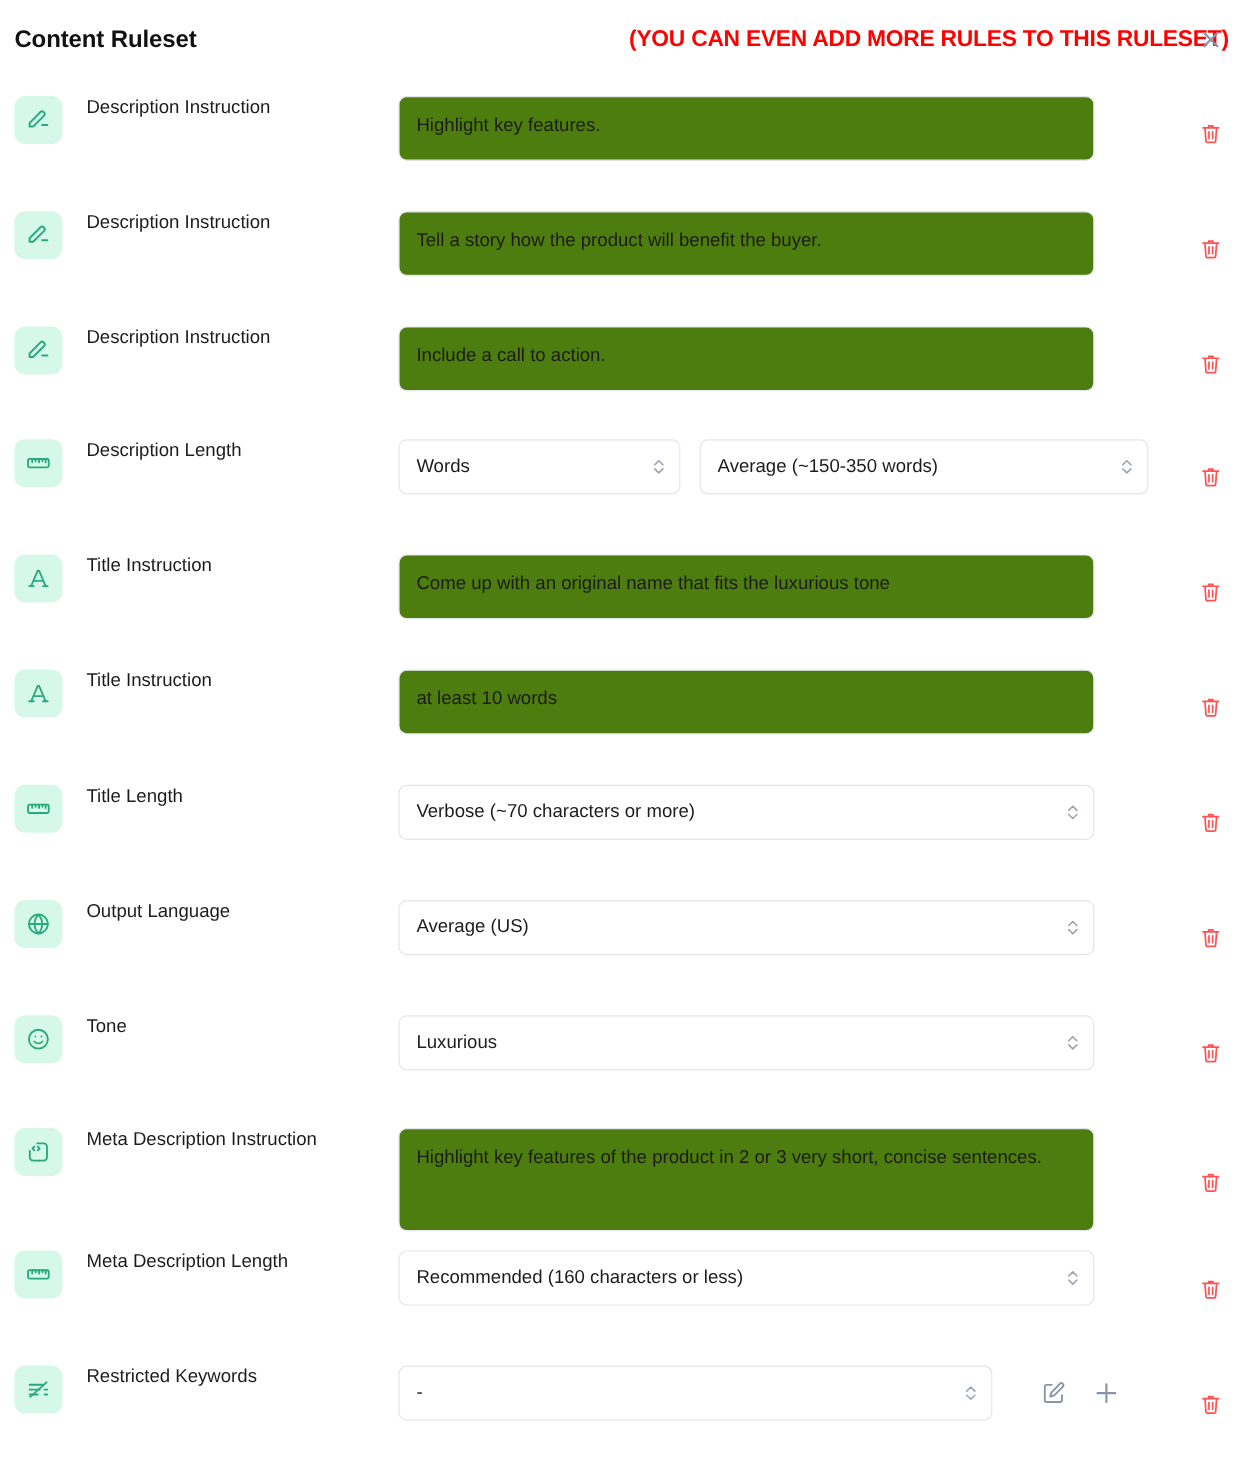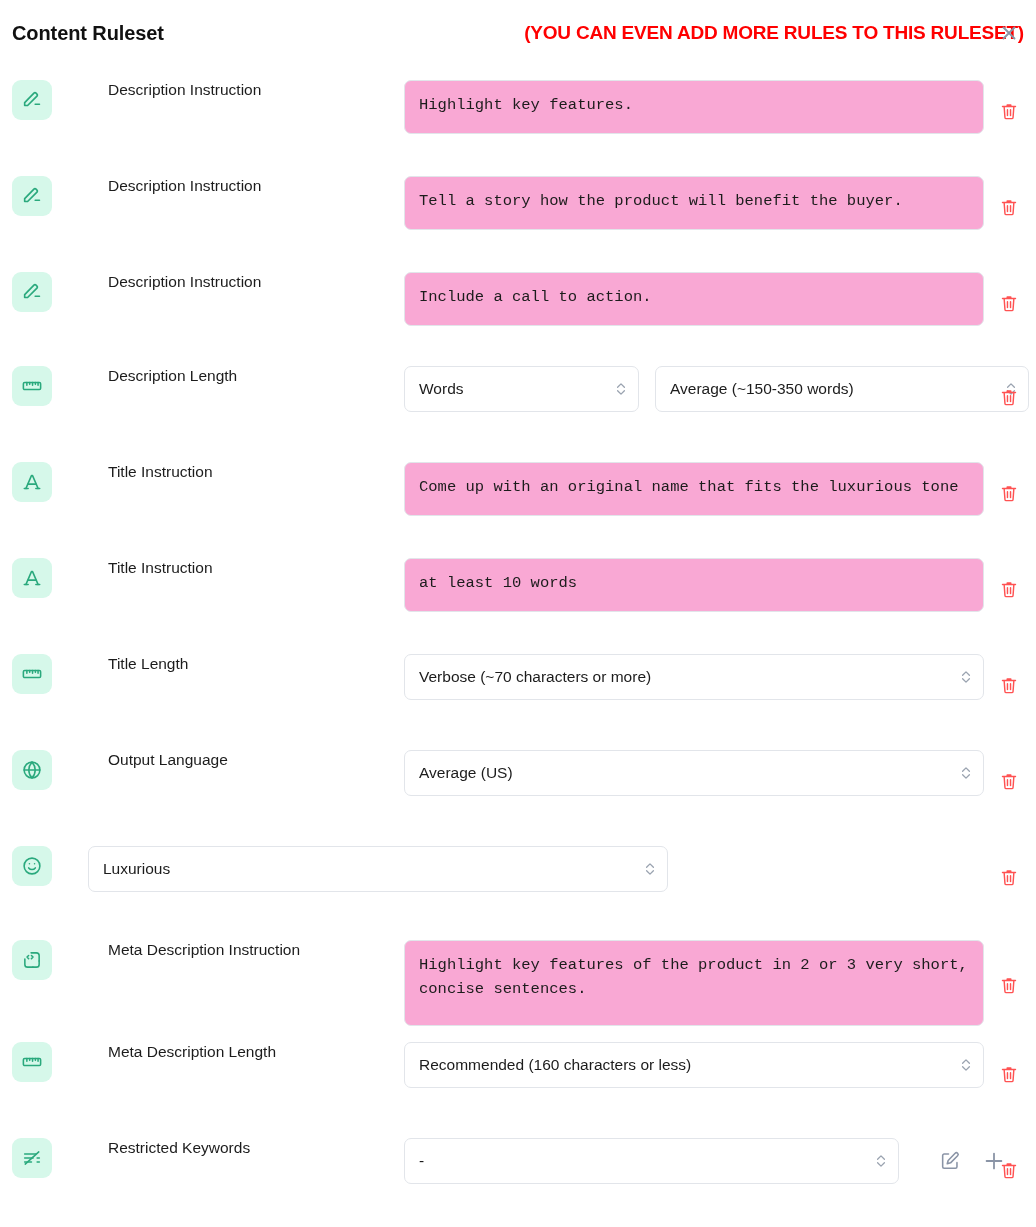--- a/index.html
+++ b/index.html
@@ -51,21 +51,20 @@
   .close-btn svg { display: block; }
 
   
   .rows { position: relative; }
   .row {
     position: relative;
     display: flex;
     align-items: flex-start;
     padding-left: 12px;
     padding-right: 12px;
-    gap: 36px;
   }
 
   .icon-tile {
     flex: 0 0 auto;
     width: 40px;
     height: 40px;
     border-radius: 9px;
     background: #d6f8ea;
     display: flex;
     align-items: center;
@@ -85,28 +84,28 @@
 
   .controls {
     flex: 1 1 auto;
     display: flex;
     align-items: flex-start;
     gap: 16px;
   }
 
   
   .field {
-    background: #f9a8d4;
+    background: #4d7c0f;
     border: 1px solid #e2e5ea;
     border-radius: 7px;
     font-size: 15.5px;
     color: #1c1c1c;
     line-height: 24px;
     padding: 12px 14px;
-    font-family: Liberation Mono, monospace;
+    font-family: Liberation Sans, sans-serif;
   }
   .field.w-full { width: 580px; }
 
   
   .select {
     position: relative;
     background: #ffffff;
     border: 1px solid #e2e5ea;
     border-radius: 7px;
     font-size: 15.5px;
@@ -353,20 +352,21 @@
   </div>
 
   <div class="row" style="height:96px;padding-top:12px">
     <div class="icon-tile">
       <svg width="22" height="22" viewBox="0 0 24 24" fill="none" stroke="#2aa97d" stroke-width="1.7" stroke-linecap="round" stroke-linejoin="round">
         <circle cx="12" cy="12" r="8.6"></circle>
         <path d="M8.4 14.1c.9 1.1 2.1 1.7 3.6 1.7s2.7-.6 3.6-1.7"></path>
         <path d="M9.2 9.6v.02M14.8 9.6v.02"></path>
       </svg>
     </div>
+    <div class="row-label">Tone</div>
     <div class="controls">
       <div class="select w-full">
         <span class="sel-text">Luxurious</span>
         <span class="chev">
           <svg width="10" height="16" viewBox="0 0 10 16" fill="none" stroke="#9aa3b0" stroke-width="1.3" stroke-linecap="round" stroke-linejoin="round">
             <path d="M1.6 6.3 5 2.9l3.4 3.4M1.6 9.7 5 13.1l3.4-3.4"></path>
           </svg>
         </span>
       </div>
     </div>

